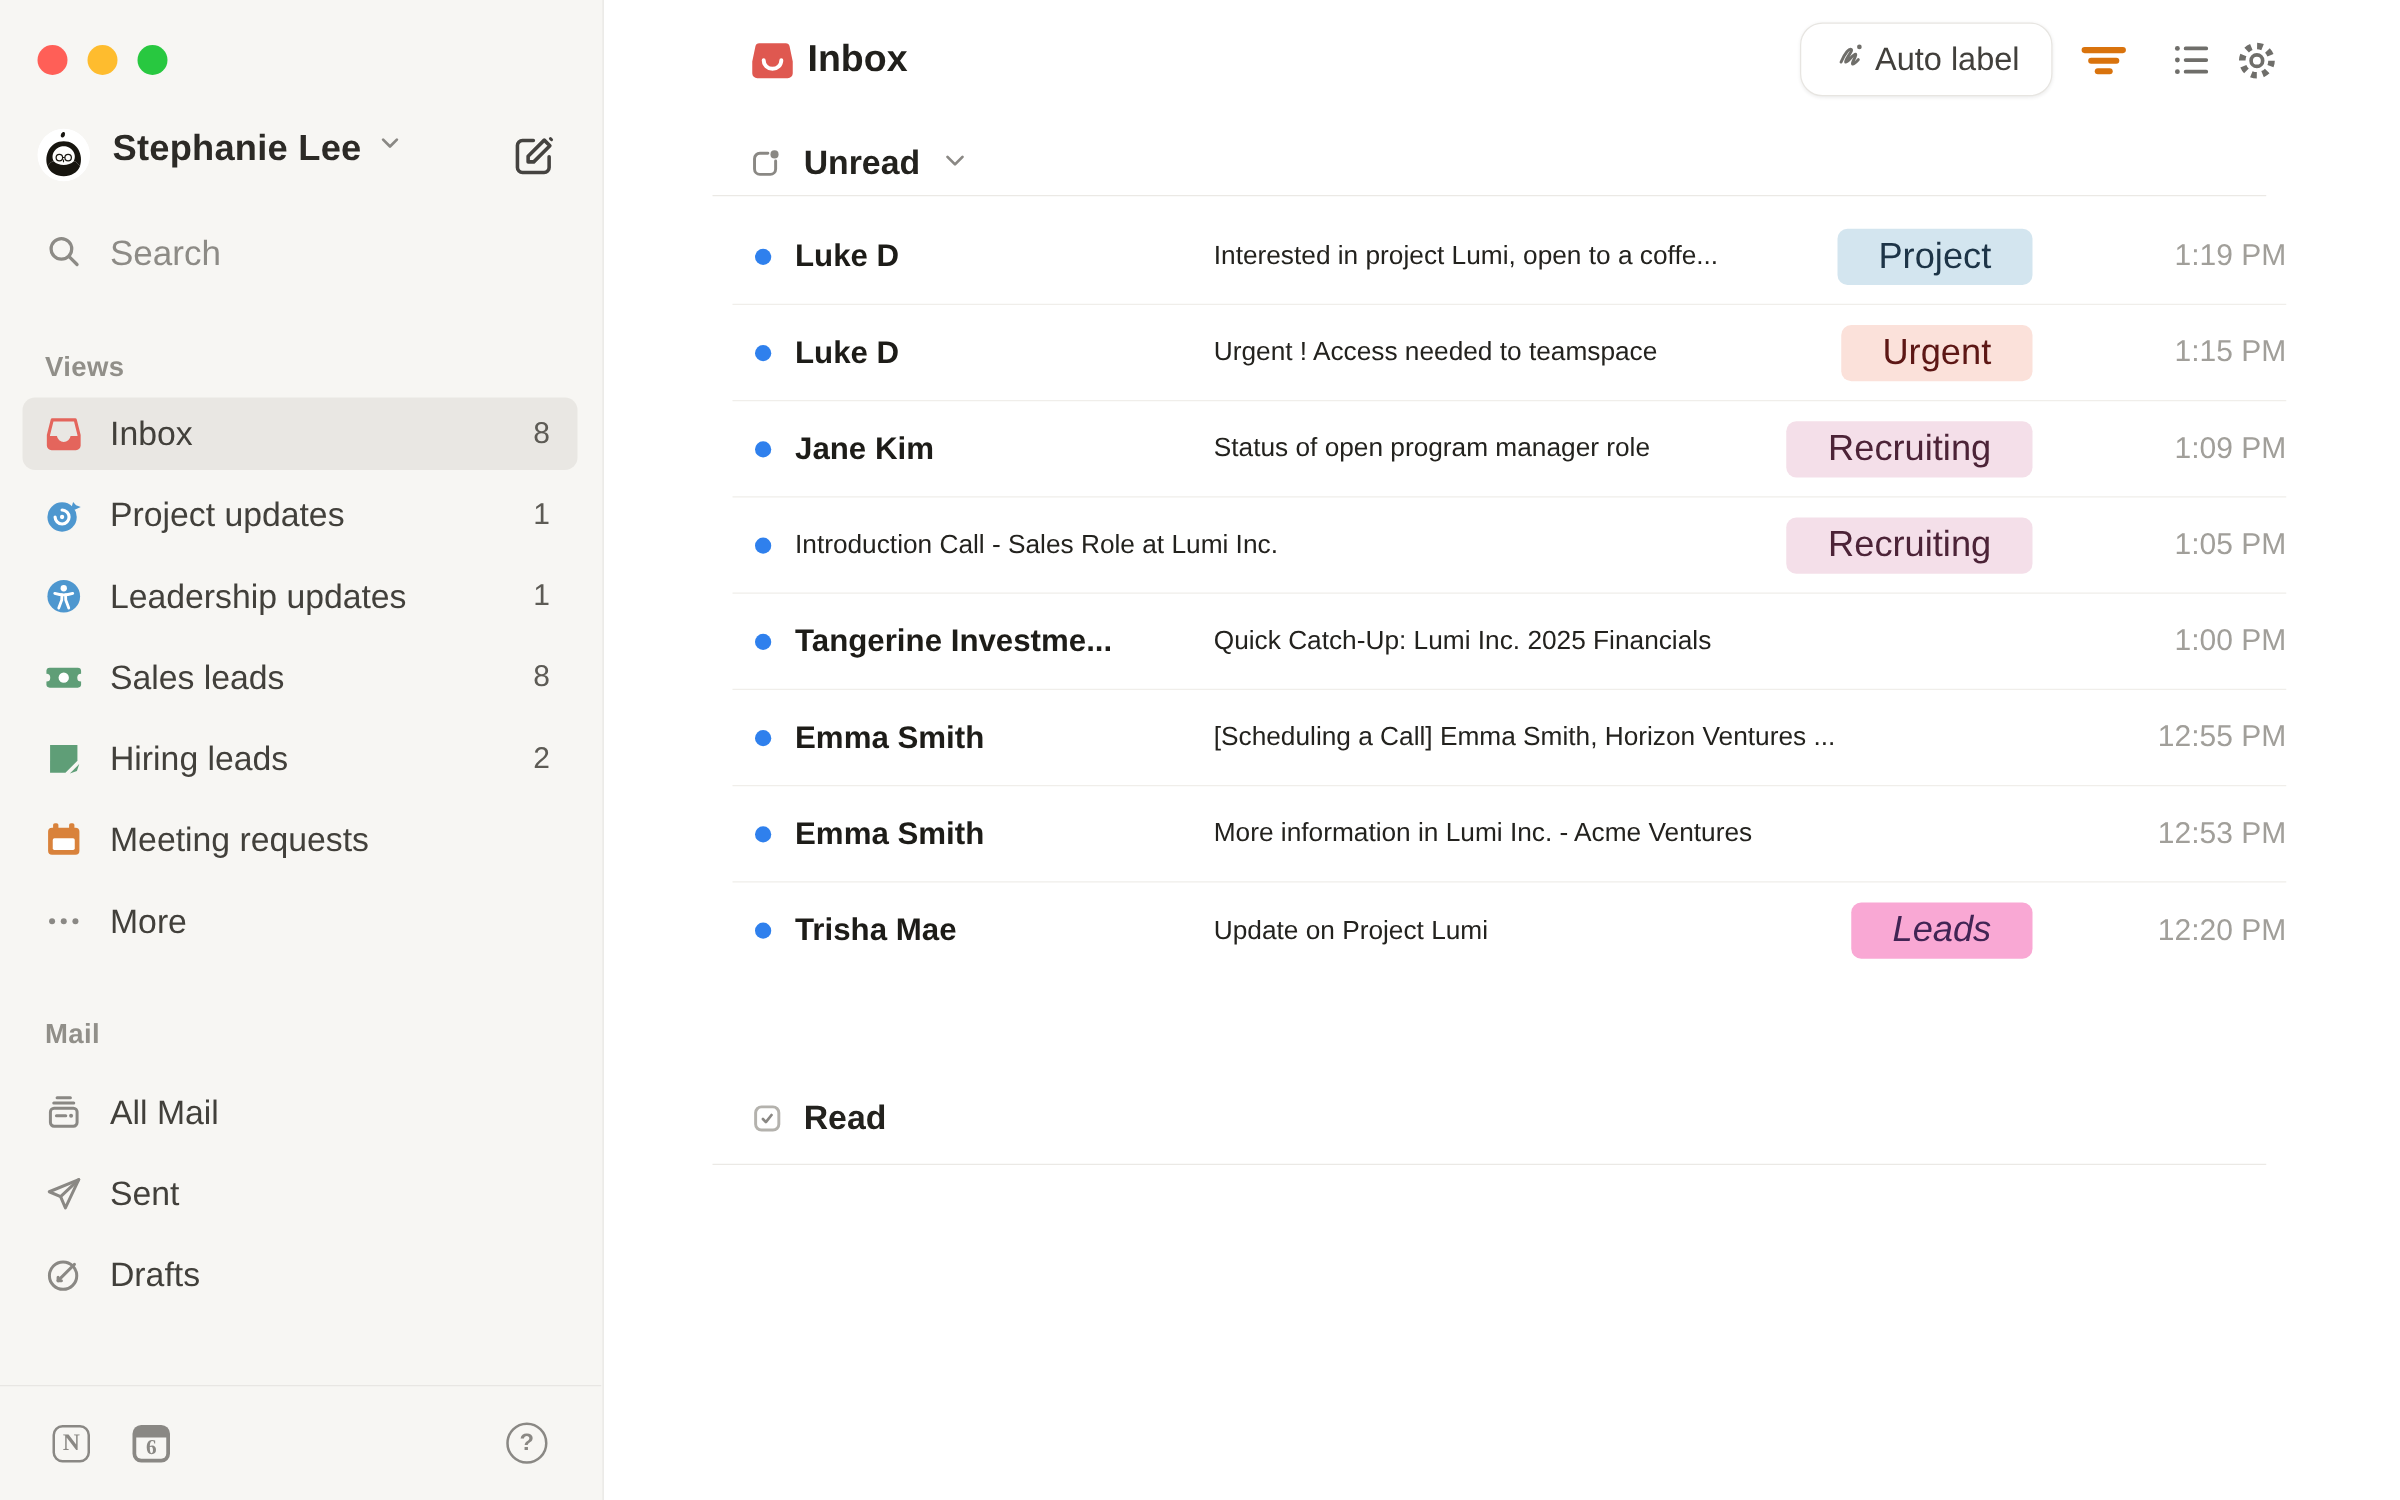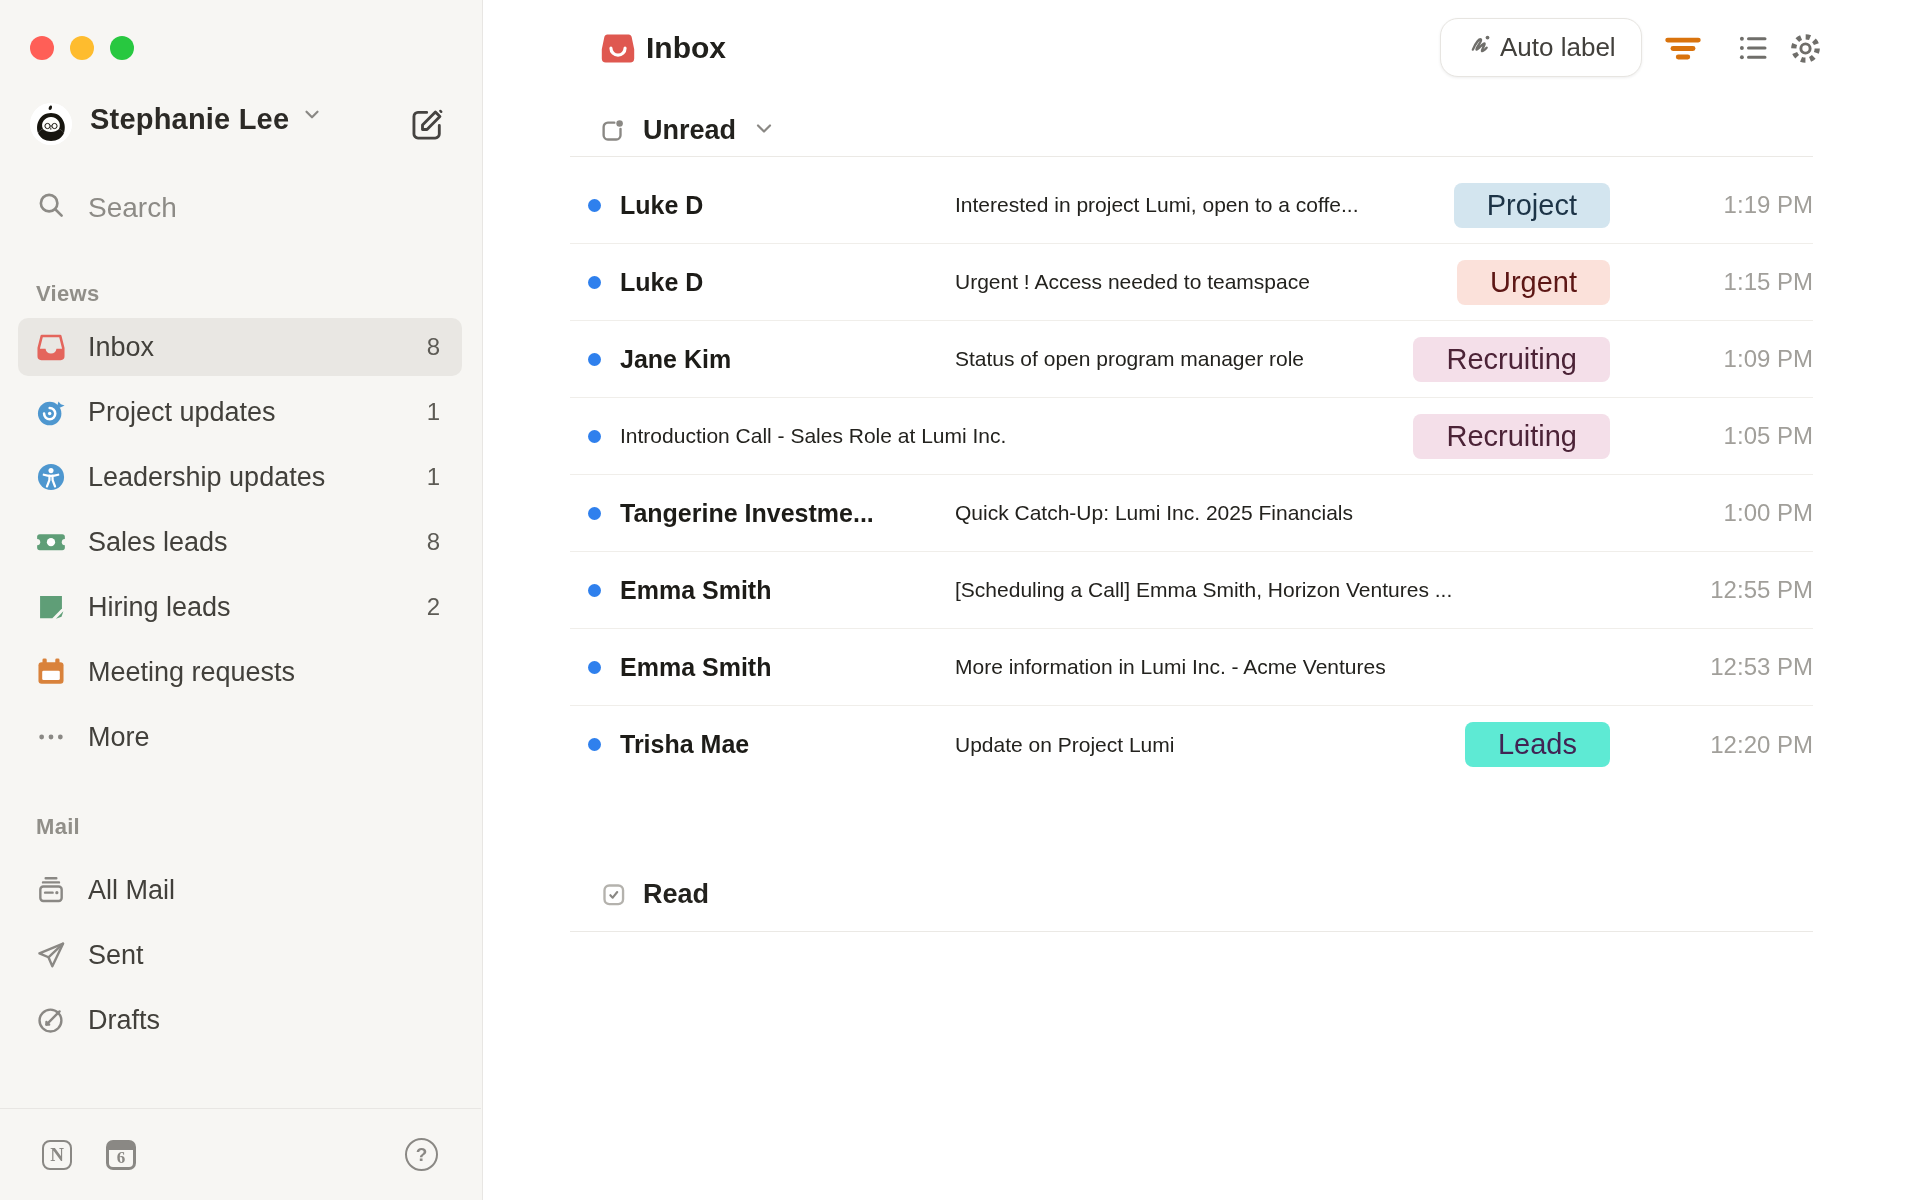--- a/index.html
+++ b/index.html
@@ -11,21 +11,21 @@
              background:#f7f6f3; border-right:1px solid #e8e6e3; }
   .traffic { position:absolute; left:30px; top:36px; display:flex; gap:16px; }
   .traffic span { width:24px; height:24px; border-radius:50%; display:block; }
 
   .profile { position:absolute; left:30px; top:103px; right:30px; height:46px; display:flex; align-items:flex-start; }
   .avatar { width:42px; height:42px; border-radius:50%; background:#ffffff; overflow:hidden; flex:none; }
   .profile-name { margin-left:18px; font-size:29px; font-weight:700; color:#2c2a26; letter-spacing:.2px; }
   .profile .chev { margin-left:12px; }
   .compose-btn { position:absolute; right:6px; top:4px; width:38px; height:38px; background:none; border:none; cursor:pointer; }
 
-  .search-row { position:absolute; left:36px; top:182px; height:42px; display:flex; align-items:flex-end; gap:22px; cursor:pointer; }
+  .search-row { position:absolute; left:36px; top:182px; height:42px; display:flex; align-items:center; gap:22px; cursor:pointer; }
   .search-row .search-label { font-size:28px; color:#8d8b86; }
 
   .section-title { position:absolute; left:36px; font-size:22px; font-weight:700; color:#918f89; letter-spacing:.3px; }
   .views-title { top:281px; }
   .mail-title  { top:814px; }
 
   .side-list { position:absolute; left:18px; right:20px; }
   .views-list { top:318px; }
   .mail-list  { top:861px; }
   .side-item { height:58px; border-radius:10px; display:flex; align-items:center;
@@ -65,21 +65,21 @@
   .filter-btn { left:1177px; }
   .listview-btn { left:1247px; }
   .settings-btn { left:1299px; }
 
   .unread-bar { position:absolute; left:86px; top:104px; width:1243px; height:53px;
                 display:flex; align-items:center; border-bottom:1px solid #ebe9e5; cursor:pointer; }
   .unread-bar .sec-icon { margin-left:28px; width:27px; height:27px; flex:none; }
   .unread-bar .sec-label { margin-left:18px; font-size:27px; font-weight:700; color:#23221e; }
   .unread-bar .chev { margin-left:16px; }
 
-  .email-list { position:absolute; left:86px; top:167px; width:1243px; }
+  .email-list { position:absolute; left:102px; top:167px; width:1243px; }
   .email-row { height:77px; display:flex; align-items:center; padding-left:18px;
                border-bottom:1px solid #f0eeea; cursor:pointer; }
   .email-row:last-child { border-bottom:none; }
   .dot { width:13px; height:13px; border-radius:50%; margin-right:19px; flex:none; }
   .sender { width:335px; flex:none; font-size:25px; font-weight:700; color:#1d1c18;
             white-space:nowrap; overflow:hidden; }
   .subject { flex:1; min-width:0; font-size:21px; color:#23221e; white-space:nowrap; overflow:hidden; padding-right:24px; }
   .chip { flex:none; font-size:29px; font-weight:500; padding:6px 33px; border-radius:8px; white-space:nowrap; }
   .time { width:203px; flex:none; text-align:right; font-size:24px; color:#a19f9a; }
 
@@ -371,21 +371,21 @@
     <span class="dot" style="background: rgb(47, 128, 237);"></span>
     <span class="sender">Emma Smith</span>
     <span class="subject">More information in Lumi Inc. - Acme Ventures</span>
 
     <span class="time">12:53 PM</span>
   </div>
       <div class="email-row">
     <span class="dot" style="background: rgb(47, 128, 237);"></span>
     <span class="sender">Trisha Mae</span>
     <span class="subject">Update on Project Lumi</span>
-    <span class="chip" style="background: #5eead4; color: rgb(65, 36, 84);">Leads</span>
+    <span class="chip" style="background: #f9a8d4; color: rgb(65, 36, 84); font-style: italic;">Leads</span>
     <span class="time">12:20 PM</span>
   </div>
     </div>
 
   <div class="read-bar">
     <span class="sec-icon">
       <svg viewBox="0 0 24 24" width="27" height="27" fill="none">
         <rect x="4" y="4" width="16.5" height="16.5" rx="4.2" stroke="#b4b2ad" stroke-width="2.1"></rect>
         <path d="M9.2 12.6l2.1 2.2 4-5" stroke="#8a8884" stroke-width="1.9" stroke-linecap="round" stroke-linejoin="round"></path>
       </svg>

